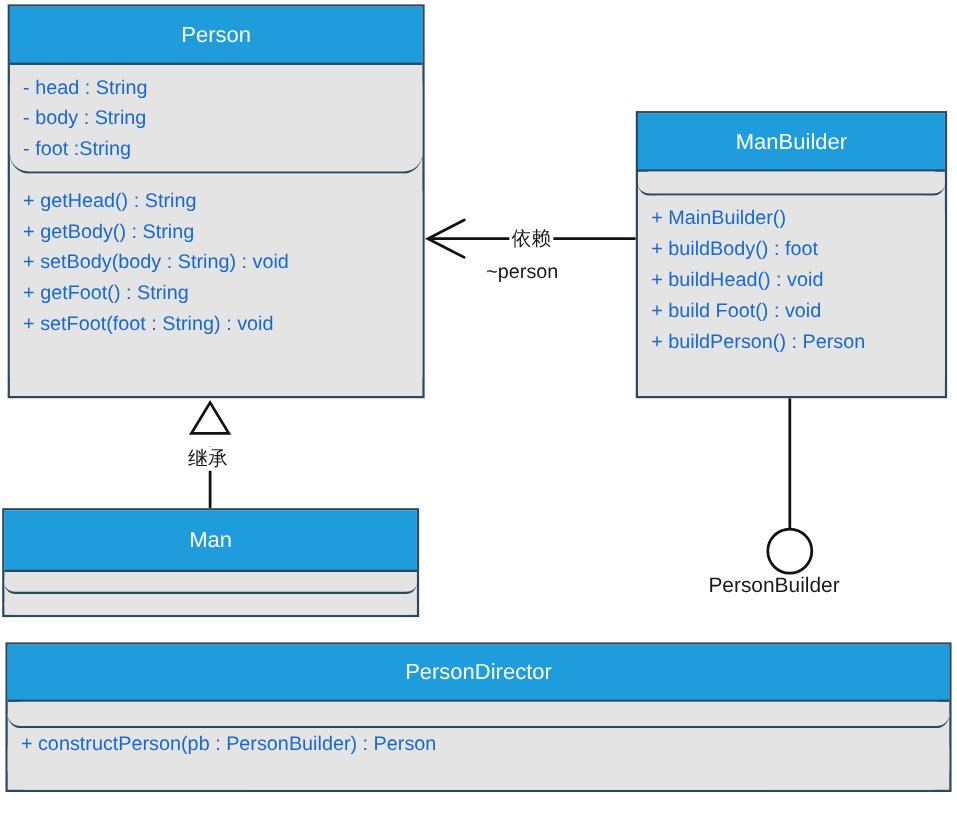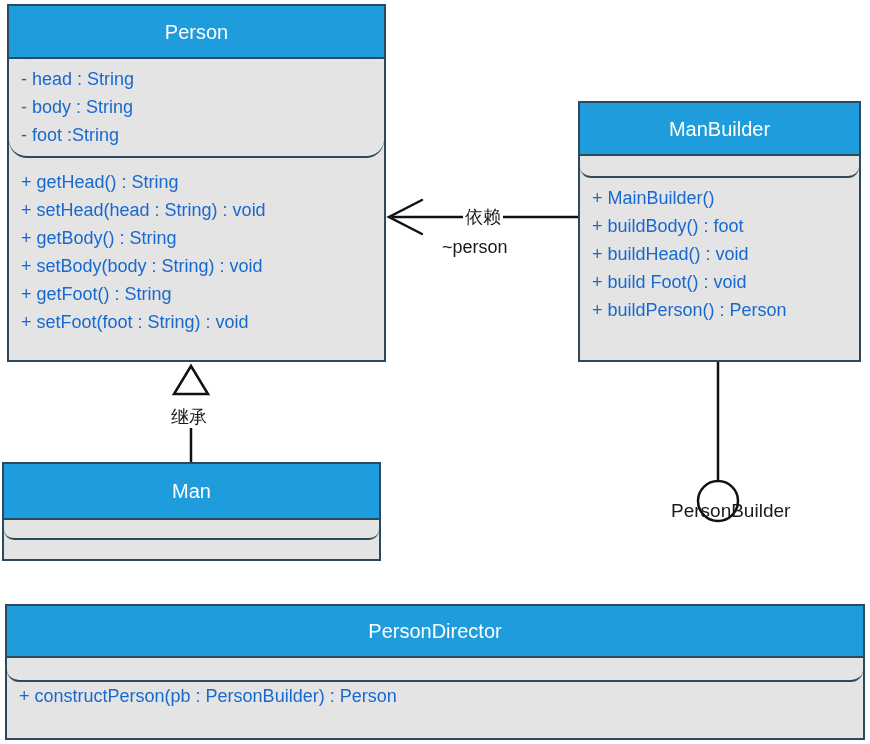--- a/index.html
+++ b/index.html
@@ -110,21 +110,20 @@
 
   <div class="uml-class" style="left:7px; top:4px; width:379px; height:358px;">
     <div class="uml-header" style="height:53px;">Person</div>
     <div class="uml-section divider" style="height:99px;">
       <div class="uml-line">- head : String</div>
       <div class="uml-line">- body : String</div>
       <div class="uml-line">- foot :String</div>
     </div>
     <div class="uml-section" style="height:202px; padding-top:10px;">
       <div class="uml-line">+ getHead() : String</div>
-      <div class="uml-line">+ setHead(head : String) : void</div>
       <div class="uml-line">+ getBody() : String</div>
       <div class="uml-line">+ setBody(body : String) : void</div>
       <div class="uml-line">+ getFoot() : String</div>
       <div class="uml-line">+ setFoot(foot : String) : void</div>
     </div>
   </div>
 
   <div class="uml-class" style="left:578px; top:101px; width:283px; height:261px;">
     <div class="uml-header" style="height:53px;">ManBuilder</div>
     <div class="uml-section divider empty" style="height:22px;"></div>
@@ -136,26 +135,26 @@
       <div class="uml-line">+ buildPerson() : Person</div>
     </div>
   </div>
 
   <div class="uml-class" style="left:2px; top:462px; width:379px; height:99px;">
     <div class="uml-header" style="height:56px;">Man</div>
     <div class="uml-section divider empty" style="height:20px;"></div>
     <div class="uml-section empty" style="height:19px;"></div>
   </div>
 
-  <div class="uml-class" style="left:5px; top:604px; width:860px; height:136px;">
+  <div class="uml-class" style="left:5px; top:584px; width:860px; height:136px;">
     <div class="uml-header" style="height:52px;">PersonDirector</div>
     <div class="uml-section divider empty" style="height:24px;"></div>
     <div class="uml-section" style="height:56px; padding-top:0;">
       <div class="uml-line">+ constructPerson(pb : PersonBuilder) : Person</div>
     </div>
   </div>
 
   <div class="edge-label" style="left:463px; top:206px;">依赖</div>
   <div class="edge-label plain" style="left:440px; top:236px;">~person</div>
   <div class="edge-label" style="left:169px; top:406px;">继承</div>
-  <div class="iface-label" style="left:644px; top:500px;margin-left:27px;">PersonBuilder</div>
+  <div class="iface-label" style="left:644px; top:522px;">PersonBuilder</div>
 
 </div>
 
 </body></html>

